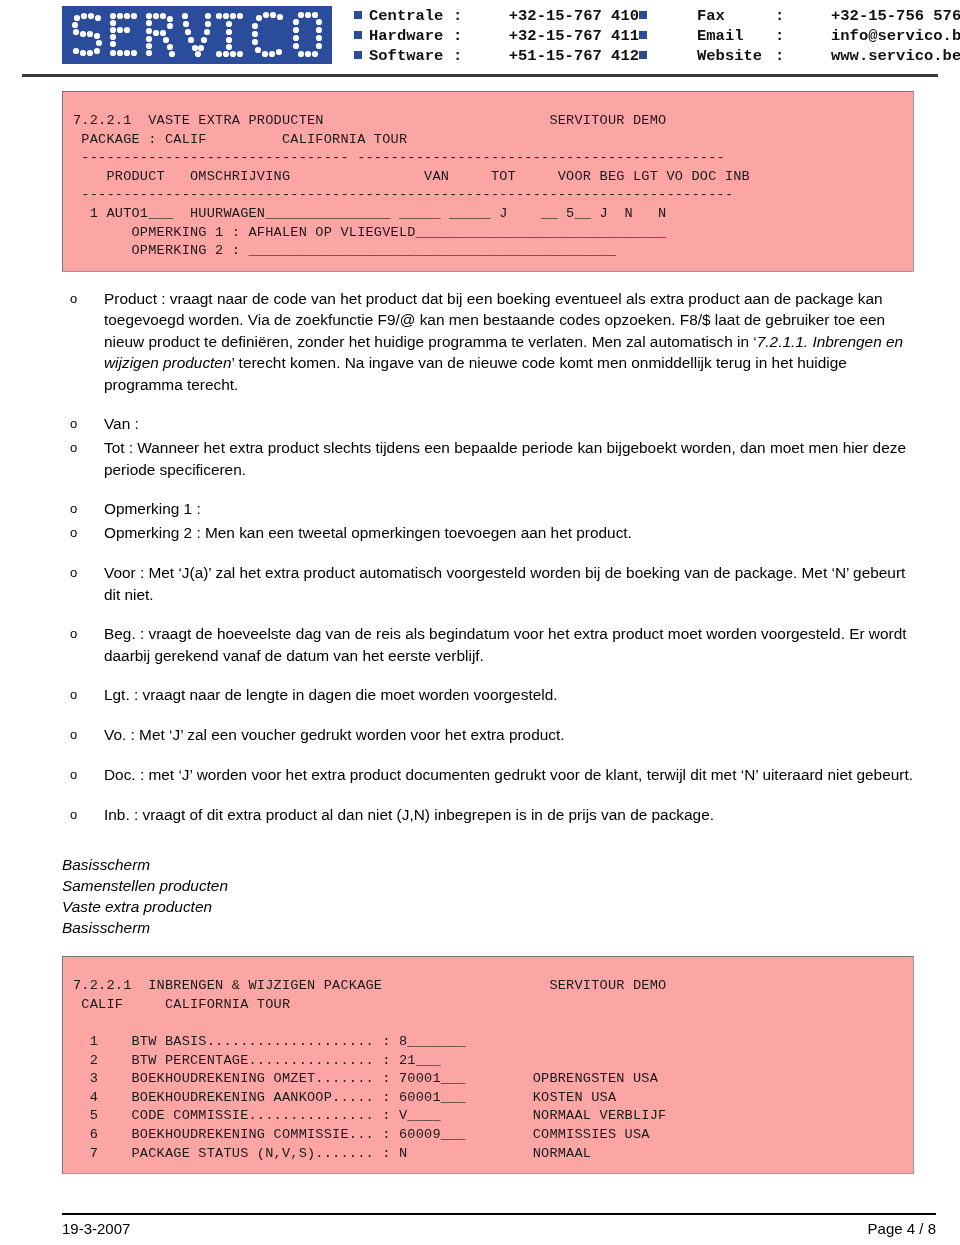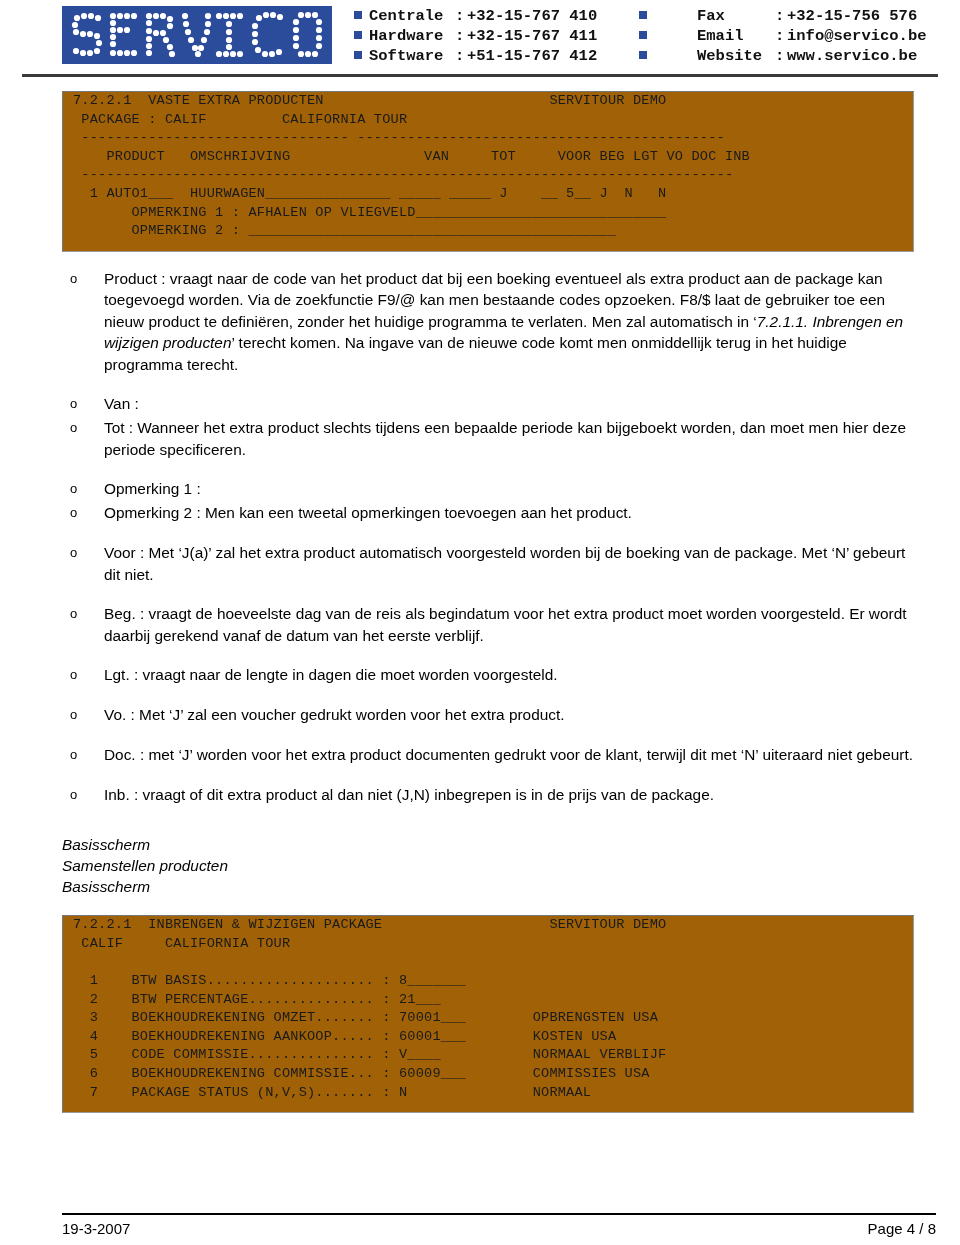--- a/index.html
+++ b/index.html
@@ -54,37 +54,37 @@
     width: 8px; height: 8px;
     background: #2b4b9b;
     display: inline-block;
     margin-right: 7px;
     flex: 0 0 auto;
     position: relative;
     top: -1px;
   }
   .c-label { display:inline-block; width: 86px; }
   .c-sep { display:inline-block; width: 12px; }
-  .c-value { display:inline-block; }
+  .c-value { display:inline-block;margin-left:44px; }
   .contact-col.right .c-label { width: 78px; margin-left: 43px; }
 
   .header-rule {
     height: 3px;
     background: #3a3a3a;
     margin: 8px 22px 0 22px;
   }
 
   
   .codeblock {
-    background: #a16207;
+    background: #fca5a5;
     border: 1px solid #9a9a9a;
     border-top-color: #777;
     border-left-color: #777;
     margin: 14px 46px 0 62px;
-    padding: 0 10px 10px 10px;
+    padding: 20px 10px 10px 10px;
     font-family: "Liberation Mono", "DejaVu Sans Mono", monospace;
     font-size: 13.6px;
     line-height: 18.6px;
     letter-spacing: 0.2px;
     white-space: pre;
     color: #1a1a1a;
     overflow: hidden;
   }
   .codeblock .ln { display: block; }
 
@@ -344,20 +344,21 @@
       <div class="bullet spaced">
         <div class="bullet-marker">o</div>
         <div class="bullet-text"><span>Inb. : vraagt of dit extra product al dan niet (J,N) inbegrepen is in de prijs van de package.</span></div>
       </div>
     </div>
 
 
   <div class="italic-list" id="italic-list">
       <div>Basisscherm</div>
       <div>Samenstellen producten</div>
+      <div>Vaste extra producten</div>
       <div>Basisscherm</div>
     </div>
 </div>
 
 <div class="codeblock" id="terminal-bottom" style="margin-top:18px;"><span class="ln">7.2.2.1  INBRENGEN &amp; WIJZIGEN PACKAGE                    SERVITOUR DEMO</span><span class="ln"> CALIF     CALIFORNIA TOUR</span><span class="ln"> </span><span class="ln">  1    BTW BASIS.................... : 8_______</span><span class="ln">  2    BTW PERCENTAGE............... : 21___</span><span class="ln">  3    BOEKHOUDREKENING OMZET....... : 70001___        OPBRENGSTEN USA</span><span class="ln">  4    BOEKHOUDREKENING AANKOOP..... : 60001___        KOSTEN USA</span><span class="ln">  5    CODE COMMISSIE............... : V____           NORMAAL VERBLIJF</span><span class="ln">  6    BOEKHOUDREKENING COMMISSIE... : 60009___        COMMISSIES USA</span><span class="ln">  7    PACKAGE STATUS (N,V,S)....... : N               NORMAAL</span></div>
 
 <div class="page-footer">
   <div class="footer-rule"></div>
   <div class="footer-row">
     <span>19-3-2007</span>

